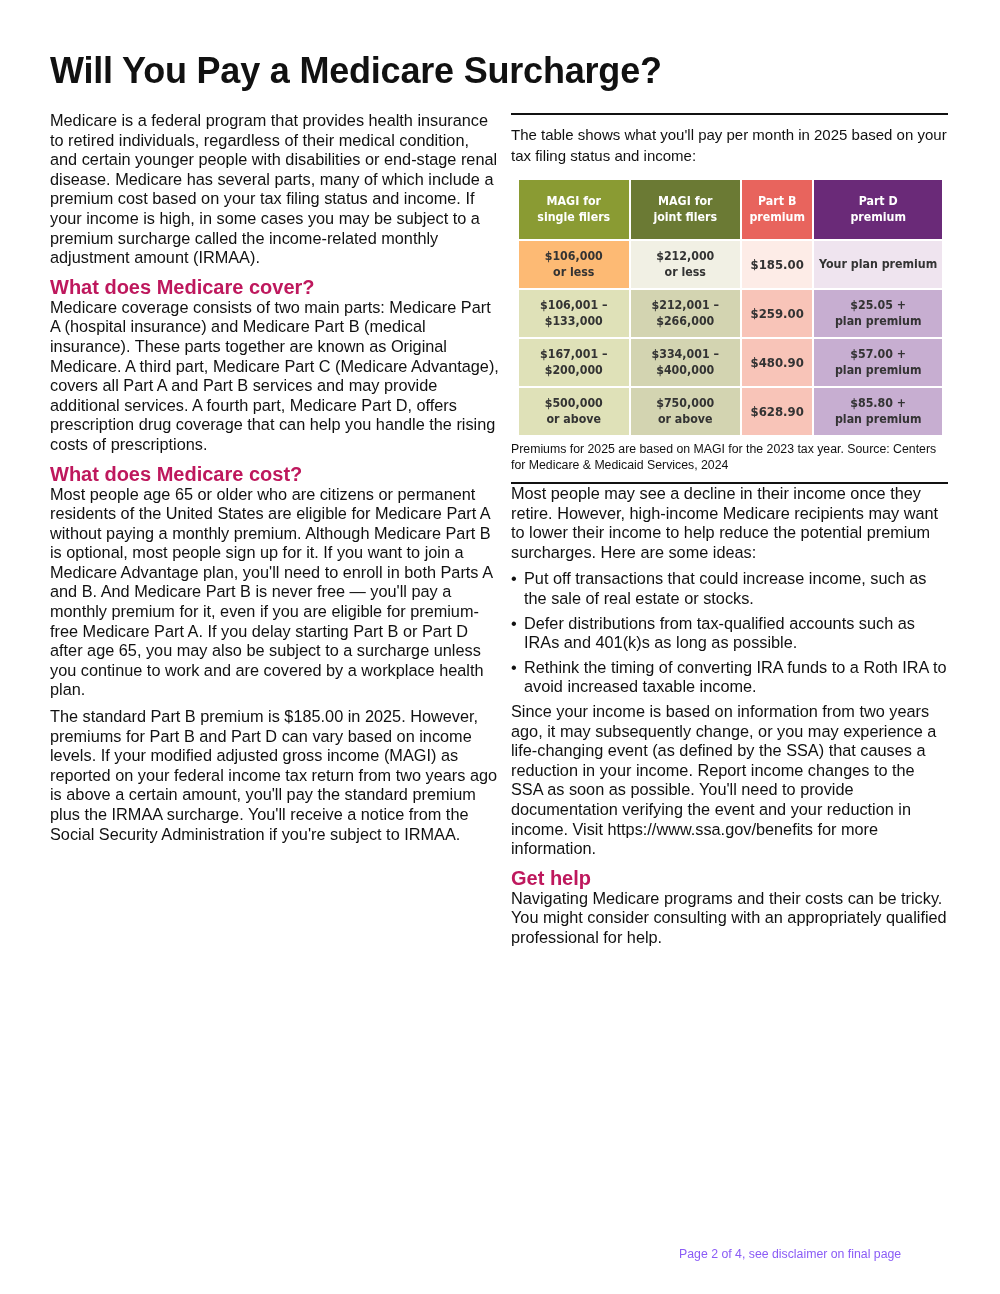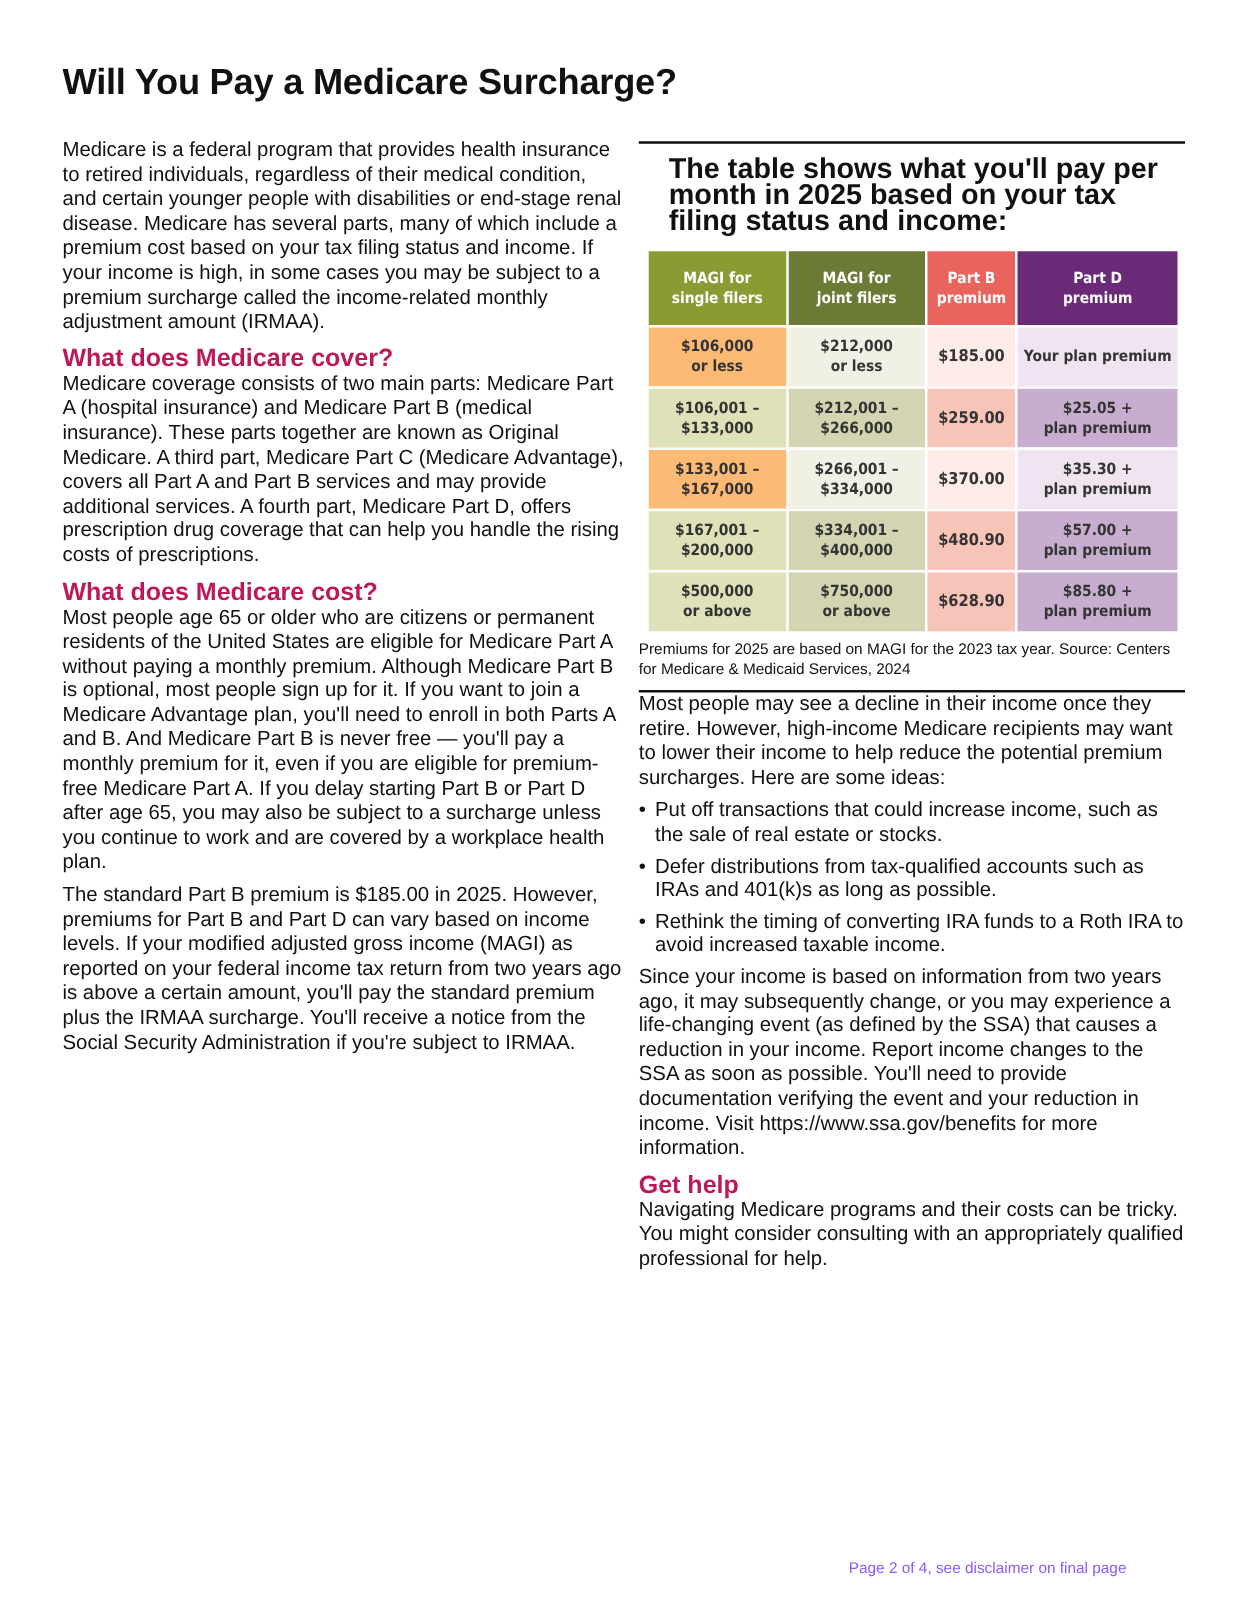--- a/index.html
+++ b/index.html
@@ -1,25 +1,25 @@
 <!DOCTYPE html>
 <html><head>
 <meta charset="utf-8">
 <style>
   html, body { margin: 0; padding: 0; background: #ffffff; }
   body { width: 1000px; height: 1294px; position: relative; font-family: "Liberation Sans", sans-serif; color: #111; overflow: hidden; }
-  .title { position: absolute; left: 50px; top: 50px; margin: 0; font-size: 29px; font-weight: bold; letter-spacing: -0.2px; color: #111; }
+  .title { position: absolute; left: 50px; top: 50px; margin: 0; font-size: 36px; font-weight: bold; letter-spacing: -0.2px; color: #111; }
   .col-left { position: absolute; left: 50px; top: 111px; width: 450px; }
   .col-right { position: absolute; left: 511px; top: 113px; width: 437px; }
   p { margin: 0; font-size: 16.3px; line-height: 19.6px; }
   .p-gap { margin-top: 7px; }
   h2 { margin: 0; font-size: 20px; font-weight: bold; line-height: 22px; color: #be185d; }
   .section-head { margin-top: 8px; }
   .rule { height: 2px; background: #111; width: 437px; }
-  .table-heading { font-size: 23px; font-weight: bold; line-height: 21px; margin-top: 9px; margin-left: 24px; }
+  .table-heading { font-size: 15px; font-weight: normal; line-height: 21px; margin-top: 9px; }
   .premium-table { margin-top: 14px; margin-left: 6px; border-collapse: separate; border-spacing: 2px 0; width: 427px; font-family: "DejaVu Sans Condensed", "DejaVu Sans", sans-serif; }
   .premium-table th, .premium-table td { text-align: center; vertical-align: middle; padding: 0; font-size: 12.3px; line-height: 15.5px; }
   .premium-table th { height: 59px; color: #fff; font-weight: bold; }
   .premium-table td { height: 47px; color: #333; font-weight: bold; border-top: 2px solid #fff; }
   .premium-table .c1 { width: 109px; }
   .premium-table .c2 { width: 109px; }
   .premium-table .c3 { width: 70px; }
   .premium-table .c4 { width: 127px; }
   th.c1 { background: #8a9b33; }
   th.c2 { background: #6b7a34; }
@@ -76,26 +76,20 @@
         <td class="c2"><span>$212,000</span><br><span>or less</span></td>
         <td class="c3">$185.00</td>
         <td class="c4"><span class="plain">Your plan premium</span></td>
       </tr>
       <tr class="dark">
         <td class="c1"><span>$106,001 –</span><br><span>$133,000</span></td>
         <td class="c2"><span>$212,001 –</span><br><span>$266,000</span></td>
         <td class="c3">$259.00</td>
         <td class="c4"><span>$25.05 +</span><br><span>plan premium</span></td>
       </tr>
-      <tr class="light">
-        <td class="c1"><span>$133,001 –</span><br><span>$167,000</span></td>
-        <td class="c2"><span>$266,001 –</span><br><span>$334,000</span></td>
-        <td class="c3">$370.00</td>
-        <td class="c4"><span>$35.30 +</span><br><span>plan premium</span></td>
-      </tr>
       <tr class="dark">
         <td class="c1"><span>$167,001 –</span><br><span>$200,000</span></td>
         <td class="c2"><span>$334,001 –</span><br><span>$400,000</span></td>
         <td class="c3">$480.90</td>
         <td class="c4"><span>$57.00 +</span><br><span>plan premium</span></td>
       </tr>
       <tr class="dark">
         <td class="c1"><span>$500,000</span><br><span>or above</span></td>
         <td class="c2"><span>$750,000</span><br><span>or above</span></td>
         <td class="c3">$628.90</td>

